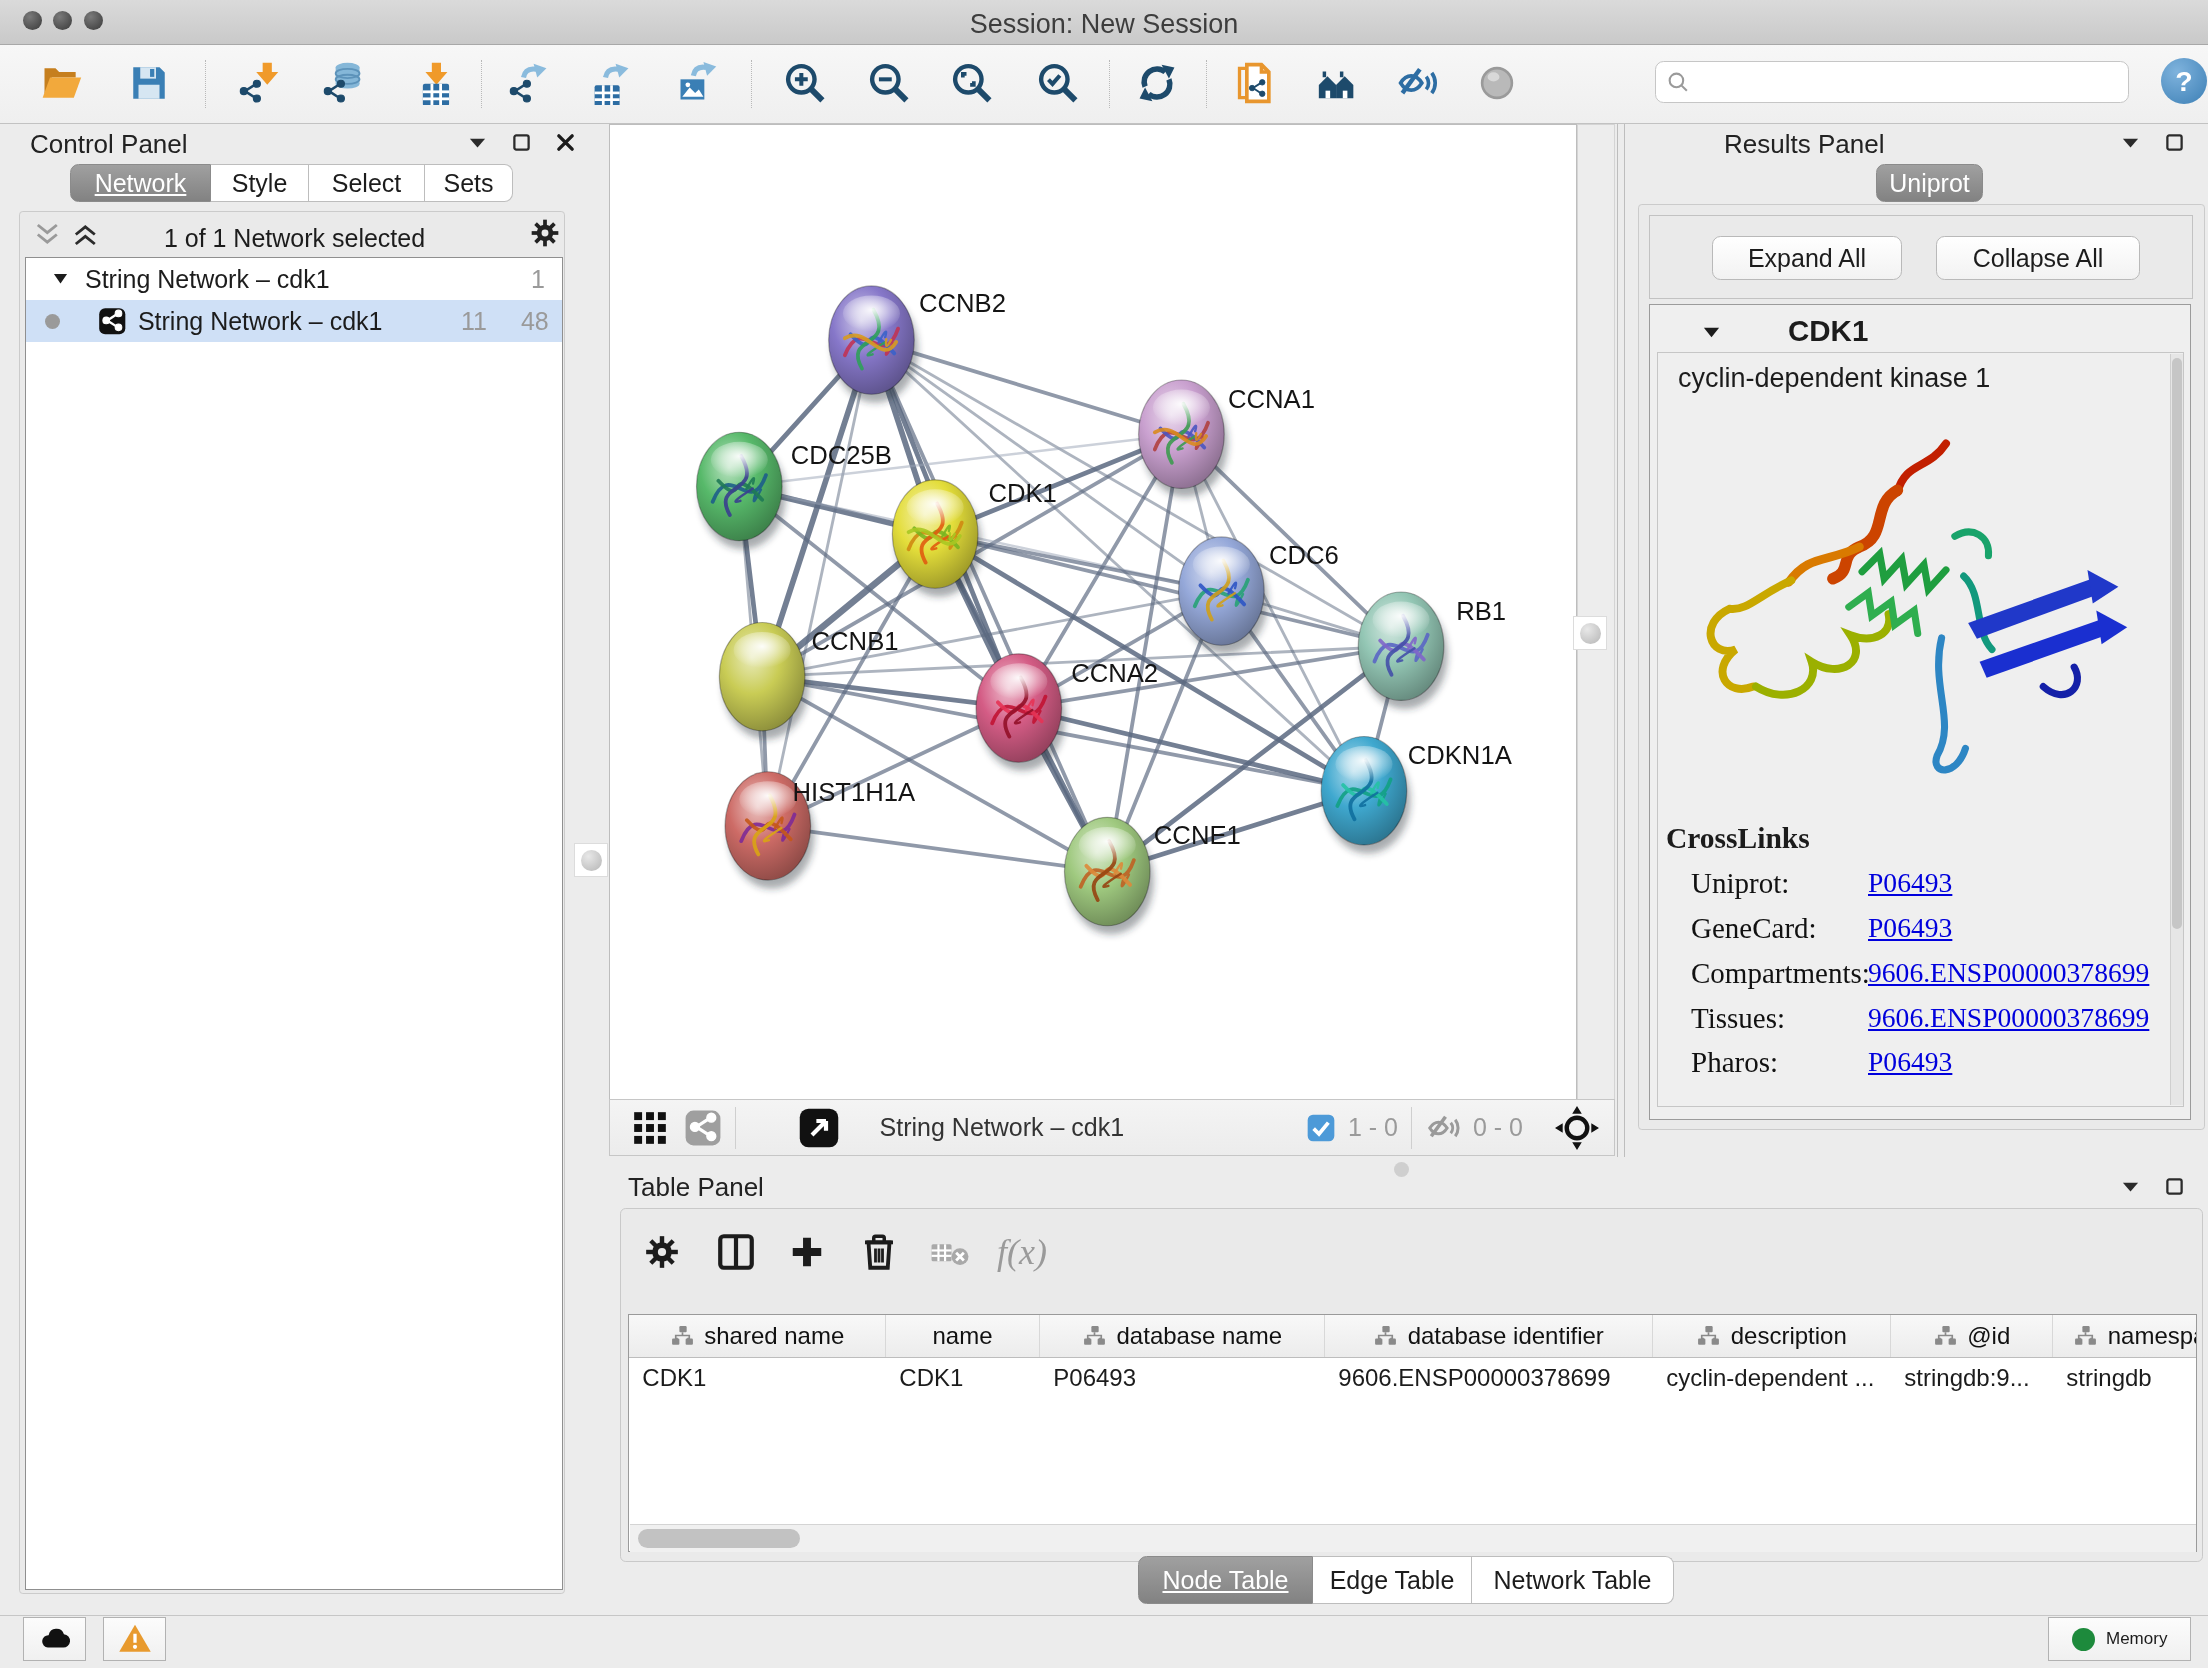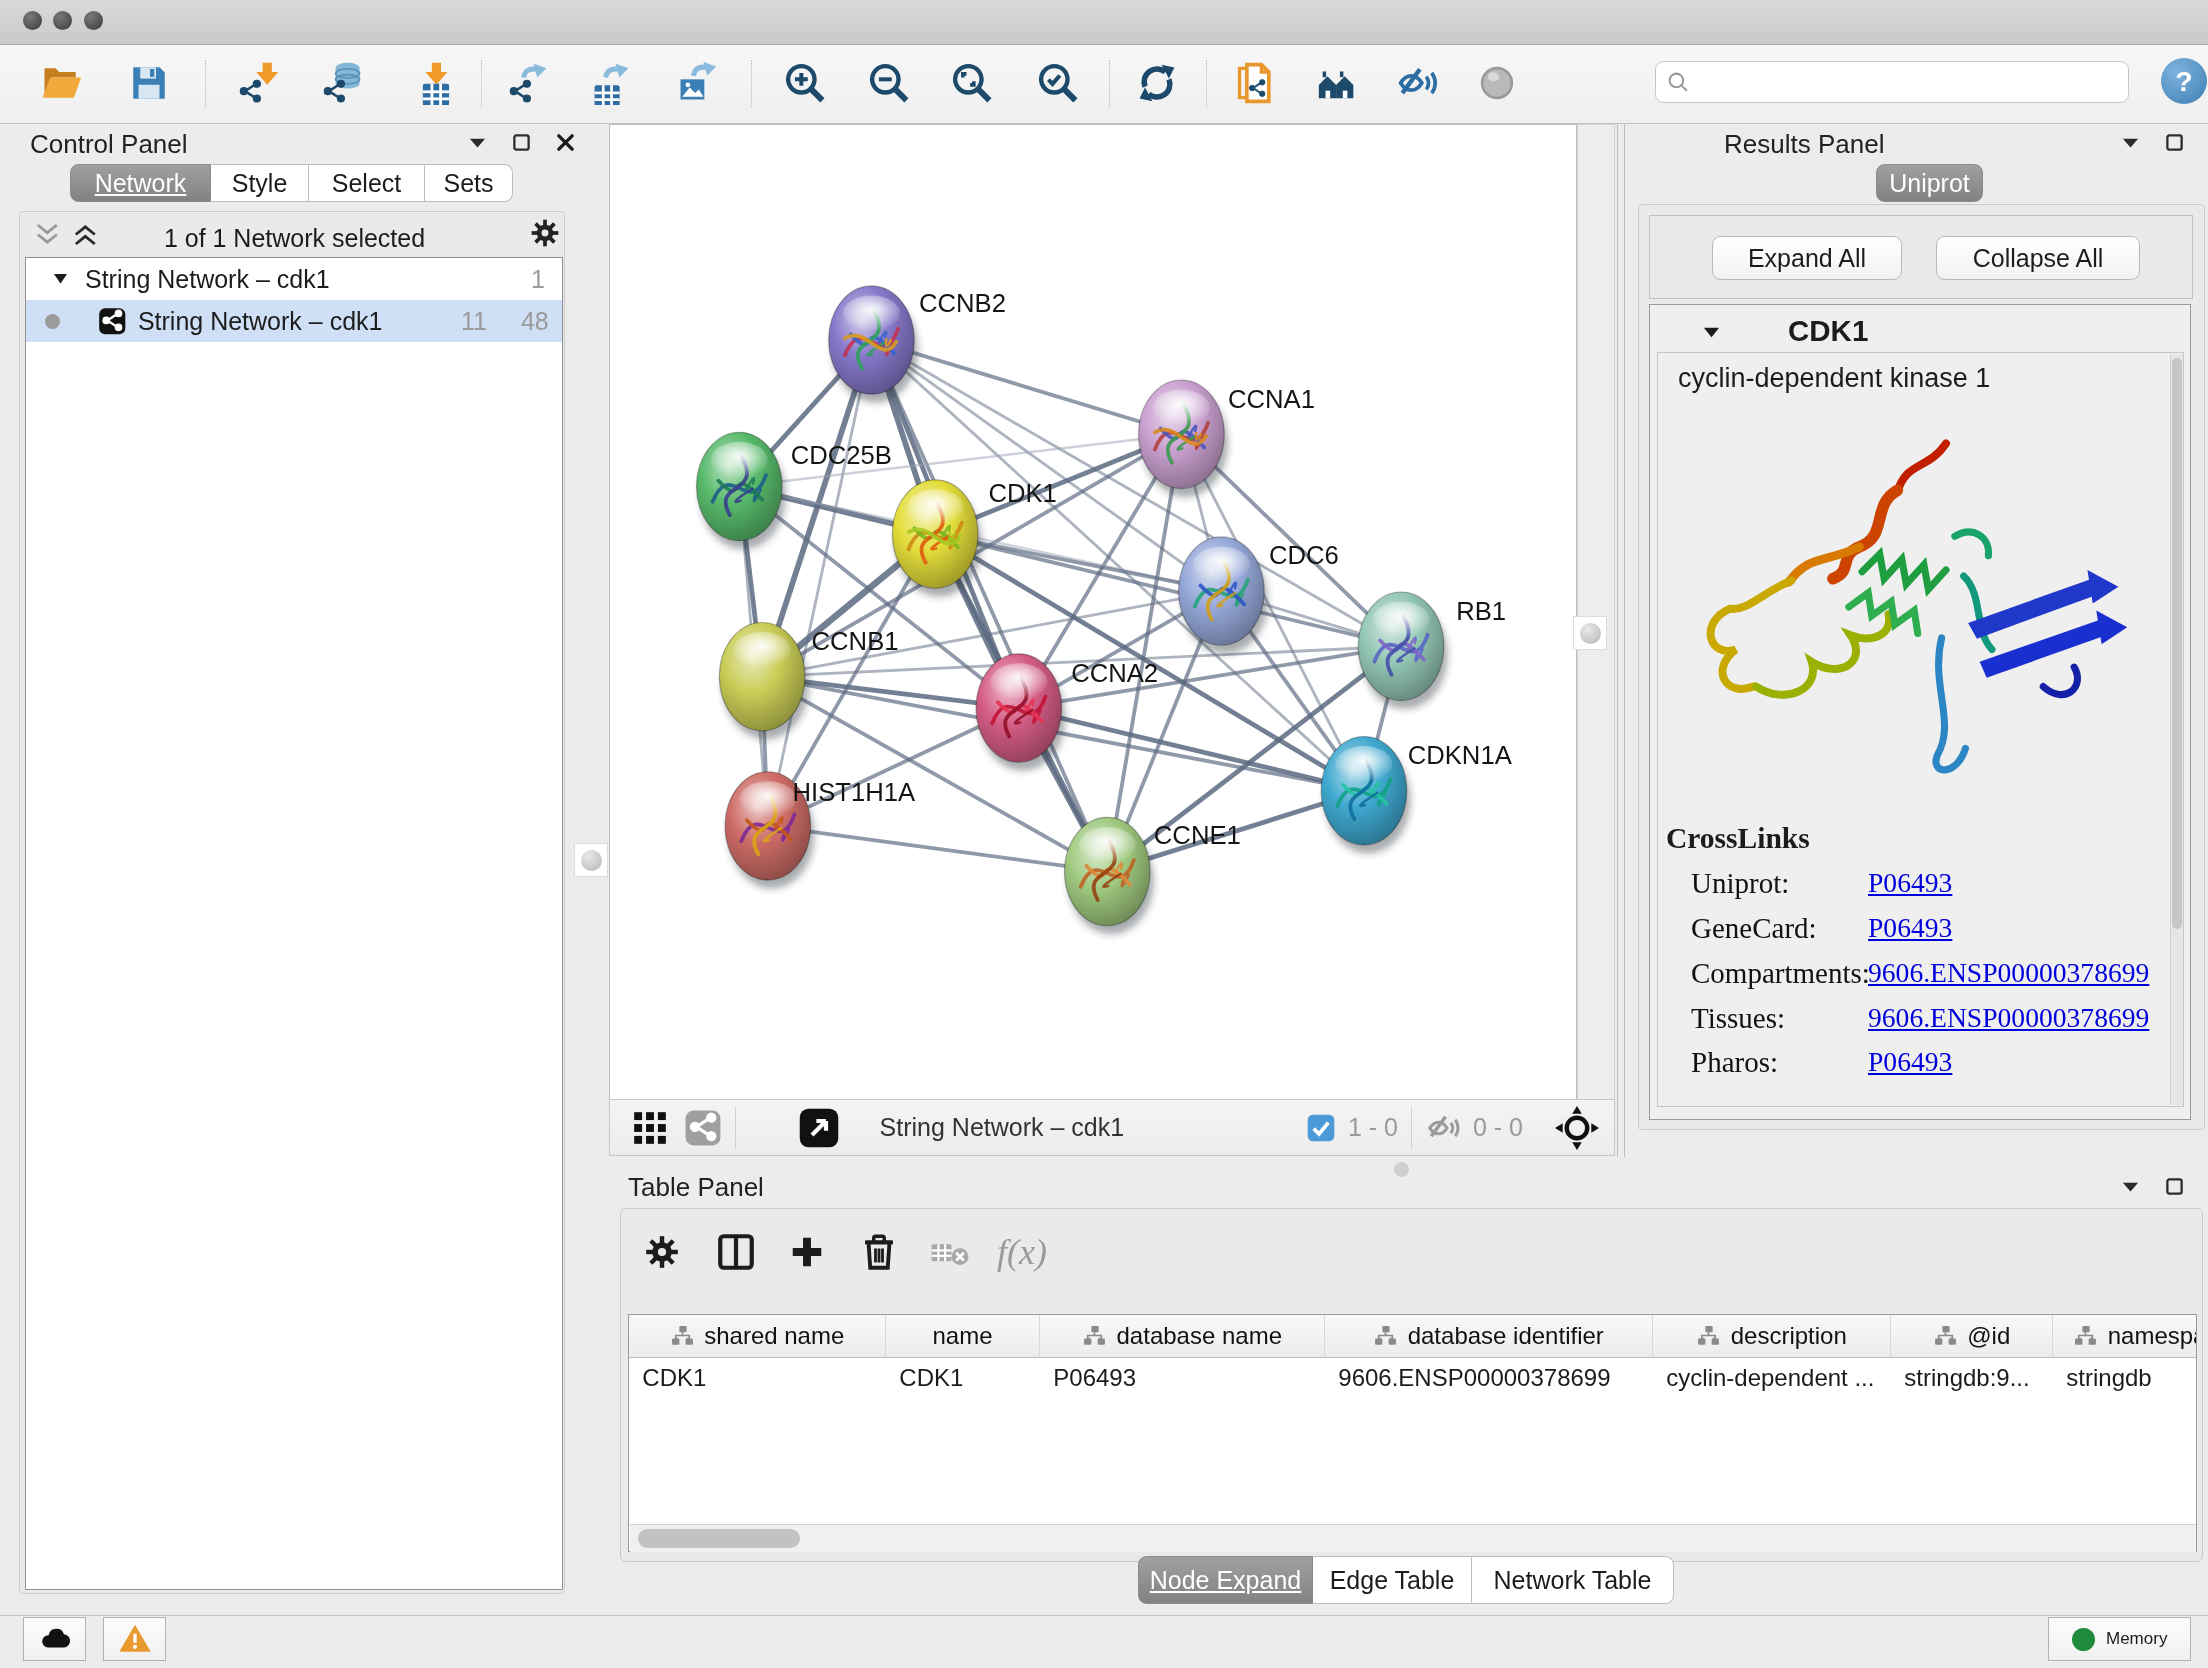--- a/index.html
+++ b/index.html
@@ -114,20 +114,21 @@
           <line x1="9.8" y1="4" x2="9.8" y2="15"></line>
       </g>
     </g>
   </defs>
 </svg>
 
 <div class="abs titlebar">
   <span class="abs tlight" style="left:23px"></span>
   <span class="abs tlight" style="left:53px"></span>
   <span class="abs tlight" style="left:84px"></span>
+  <div class="abs wtitle">Session: New Session</div>
 </div>
 
 <div class="abs toolbar">
   <div class="abs tbtn" style="left:34px">
     <svg width="44" height="44" viewBox="0 0 24 24">
       <path d="M2 4h7l2 2h9v3H7l-4 9V4z" fill="#c67f1e"></path>
         <path d="M6 9h17l-4 11H2z" fill="#f2a93c"></path>
     </svg>
   </div>
   <div class="abs tbtn" style="left:122px">
@@ -818,21 +819,21 @@
       <div class="td c4">cyclin-dependent ...</div>
       <div class="td c5">stringdb:9...</div>
       <div class="td c6">stringdb</div>
     </div>
 </div>
 <div class="abs hscroll">
   <div class="abs hthumb"></div>
 </div>
 
 <div class="abs" style="left:1138px;top:1556px;display:flex">
-  <div class="seg first active" style="width:175px;height:48px">Node Expand</div>
+  <div class="seg first active" style="width:175px;height:48px">Node Table</div>
   <div class="seg" style="width:159px;height:48px">Edge Table</div>
   <div class="seg last" style="width:202px;height:48px">Network Table</div>
 </div>
 
 <div class="abs statusline"></div>
 <div class="abs sbtn" style="left:23px;width:61px">
   <svg width="34" height="34" viewBox="0 0 24 24">
     <path d="M7 18a4.3 4.3 0 0 1 .5-8.6A5.6 5.6 0 0 1 18.3 8.6 4 4 0 0 1 17.5 18z" fill="#111"></path>
   </svg>
 </div>

